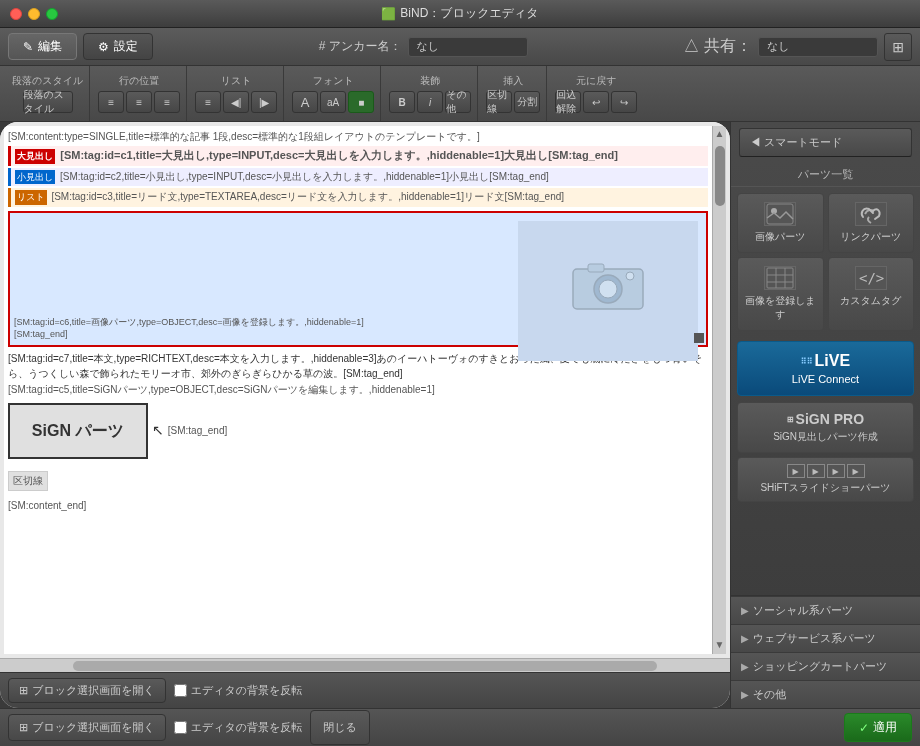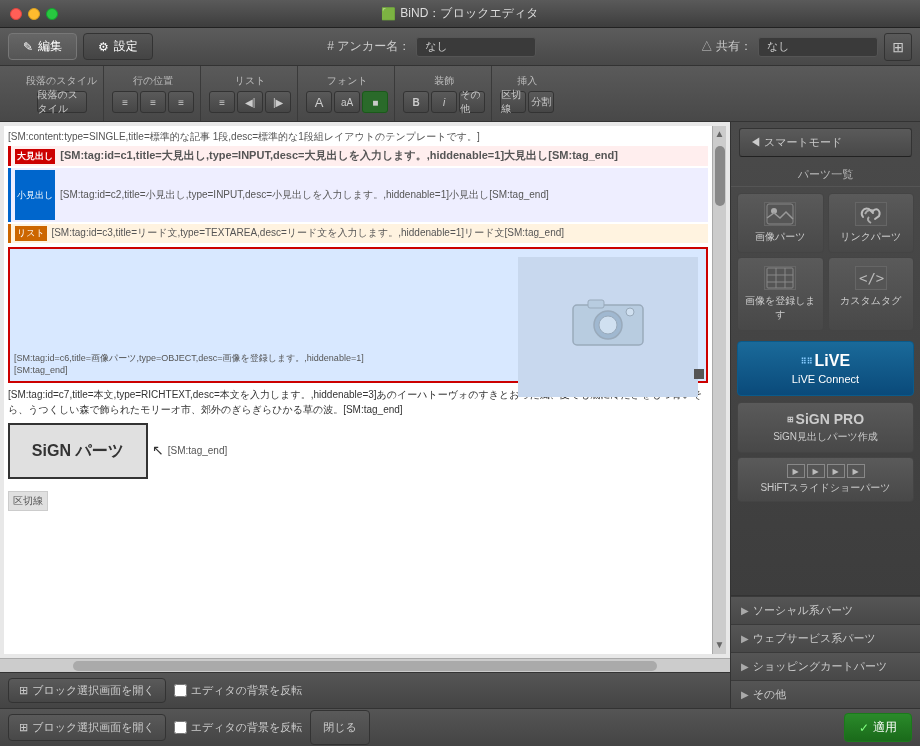--- a/index.html
+++ b/index.html
@@ -81,21 +81,21 @@
       color: #ccc;
       padding: 3px 8px;
       font-size: 11px;
       width: 120px;
     }
     .share-area {
       display: flex;
       align-items: center;
       gap: 6px;
     }
-    .share-label { color: #ccc; font-size: 12px; }
+    .share-label { color: #ccc; font-size: 16px; }
     .share-input {
       background: #3a3a3a;
       border: 1px solid #555;
       border-radius: 3px;
       color: #ccc;
       padding: 3px 8px;
       font-size: 11px;
       width: 120px;
     }
     .icon-btn-sq {
@@ -109,21 +109,21 @@
       font-size: 14px;
     }
 
     
     .toolbar2 {
       background: linear-gradient(to bottom, #5a5a5a, #484848);
       height: 56px;
       display: flex;
       align-items: center;
       border-bottom: 1px solid #333;
-      padding: 0 20px;
+      padding: 0 6px;
       gap: 2px;
     }
     .tb2-group {
       display: flex;
       flex-direction: column;
       align-items: center;
       border-right: 1px solid #3a3a3a;
       padding: 0 6px;
       height: 100%;
       justify-content: center;
@@ -160,20 +160,21 @@
       overflow: hidden;
     }
 
     
     .editor-panel {
       flex: 1;
       background: #f0f0f0;
       display: flex;
       flex-direction: column;
       overflow: hidden;
+      border-radius: 18px;
     }
 
     .editor-scroll {
       flex: 1;
       overflow-y: auto;
       overflow-x: hidden;
       background: #e8e8e8;
       padding: 4px;
     }
 
@@ -193,21 +194,21 @@
       color: #fff;
       font-size: 9px;
       padding: 1px 2px;
       display: inline-block;
       margin-right: 2px;
     }
     .tag-h2-marker {
       background: #0066cc;
       color: #fff;
       font-size: 9px;
-      padding: 19px 2px;
+      padding: 1px 2px;
       display: inline-block;
       margin-right: 2px;
     }
     .tag-h3-marker {
       background: #cc6600;
       color: #fff;
       font-size: 9px;
       padding: 1px 2px;
       display: inline-block;
       margin-right: 2px;
@@ -623,20 +624,28 @@
             <i>i</i>
           </div>
         <div class="tb2-btn">その他</div>
       </div>
     </div>
     <div class="tb2-group">
       <div class="tb2-label">挿入</div>
       <div class="tb2-btns">
         <div class="tb2-btn">区切線</div>
         <div class="tb2-btn">分割</div>
+      </div>
+    </div>
+    <div class="tb2-group">
+      <div class="tb2-label">元に戻す</div>
+      <div class="tb2-btns">
+        <div class="tb2-btn">回込解除</div>
+        <div class="tb2-btn">↩</div>
+        <div class="tb2-btn">↪</div>
       </div>
     </div>
   </div>
 
   <div class="content-area">
 
     <div class="editor-panel">
       <div class="editor-scroll" style="display:flex;">
         <div class="editor-content" style="flex:1;">
 
@@ -672,33 +681,35 @@
                   <circle cx="62" cy="22" r="4" fill="#d0e0f0" stroke="#9ab" stroke-width="1"></circle>
                 </svg>
               </div>
             </div>
             <div class="resize-handle"></div>
           </div>
 
 
           <div class="body-text">[SM:tag:id=c7,title=本文,type=RICHTEXT,desc=本文を入力します。,hiddenable=3]あのイーハトーヴォのすきとおった風、夏でも底に冷たさをもつ青いそら、うつくしい森で飾られたモリーオ市、郊外のぎらぎらひかる草の波。[SM:tag_end]</div>
 
+          <div class="sm-tag">[SM:tag:id=c5,title=SiGNパーツ,type=OBJECT,desc=SiGNパーツを編集します。,hiddenable=1]</div>
 
           <div style="display:flex; align-items:center; gap:4px; margin:2px 0;">
             <div class="sign-block">
               <span>SiGN パーツ</span>
             </div>
             <div style="font-size:14px; color:#333;">↖</div>
             <span class="sm-tag">[SM:tag_end]</span>
           </div>
 
           <div style="margin:4px 0;">
             <span class="kiri-line">区切線</span>
           </div>
 
+          <div class="content-end">[SM:content_end]</div>
         </div>
 
         <div class="vscroll">
           <div class="vscroll-arrow">▲</div>
           <div class="vscroll-thumb"></div>
           <div class="vscroll-arrow" style="position:absolute; bottom:2px;">▼</div>
         </div>
       </div>
 
       <div class="editor-hscroll">

